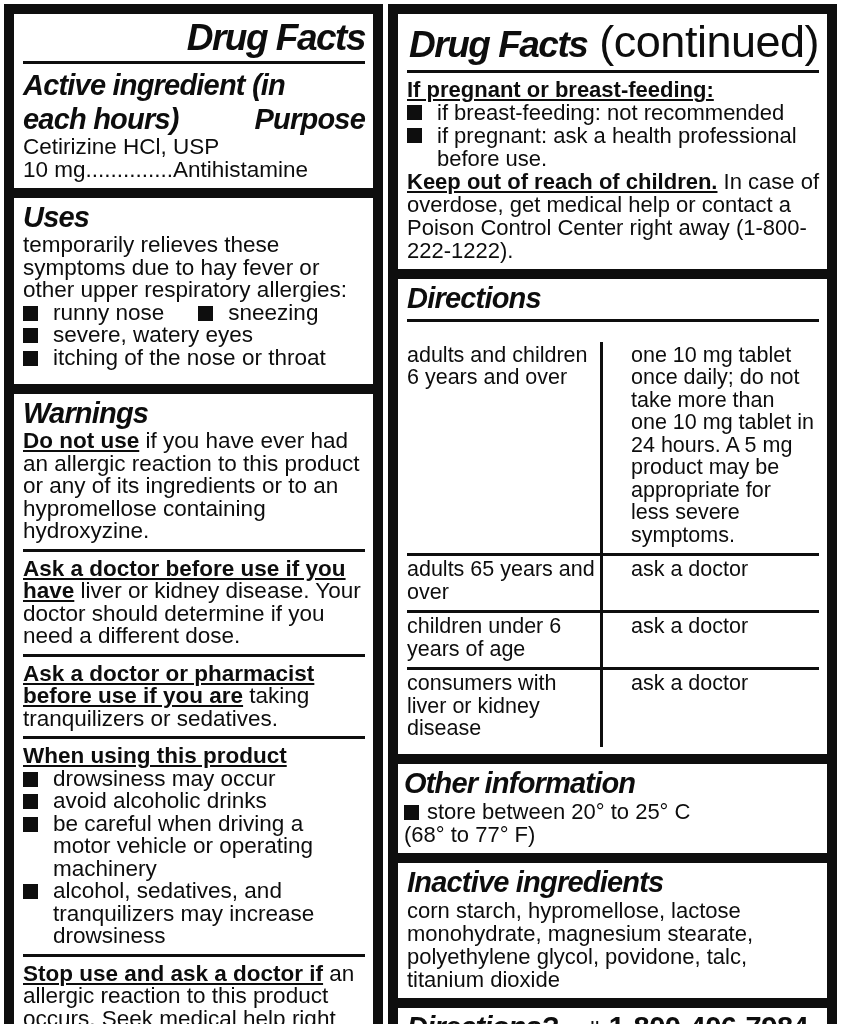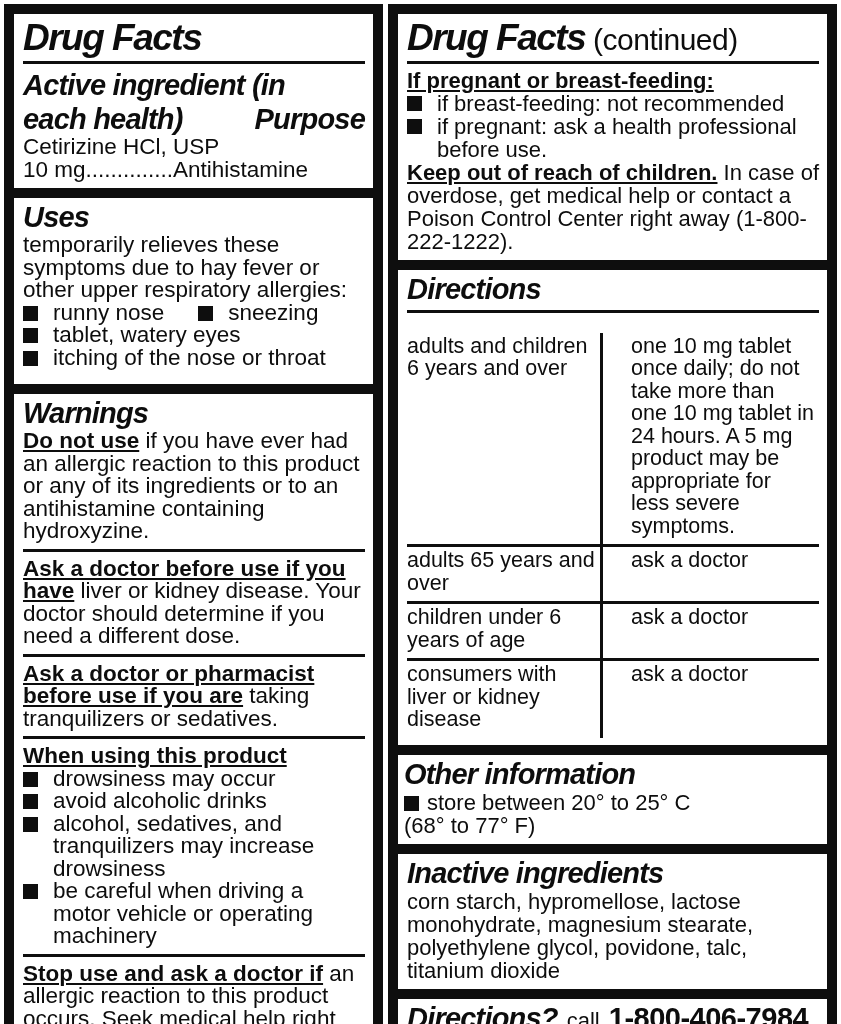--- a/index.html
+++ b/index.html
@@ -11,22 +11,22 @@
   .sheet { display:flex; gap:5px; padding:4px; align-items:flex-start; }
   .col { display:flex; flex-direction:column; }
   .col-left  { width:379px; flex:none; }
   .col-right { width:449px; flex:none; }
   .box {
     border:10px solid #0e0e0e; background:#fff;
     padding:3px 8px 7px 9px; box-sizing:border-box; width:100%;
   }
   .box + .box { margin-top:-10px; }
 
-  .t-main { font-size:37px; font-weight:bold; font-style:italic; letter-spacing:-1.5px; line-height:1.12; }
-  .t-main .reg { font-weight:normal; font-style:normal; letter-spacing:-0.5px; font-size:30px; }
+  .t-main { font-size:37px; font-weight:bold; font-style:italic; letter-spacing:-1.5px; line-height:1.12;text-align:right; }
+  .t-main .reg { font-weight:normal; font-style:normal; letter-spacing:-0.5px; font-size:45px; }
   .rule { height:3px; background:#0e0e0e; margin:3px 0 5px 0; }
   .t-sec { font-size:29px; font-weight:bold; font-style:italic; letter-spacing:-0.8px; line-height:1.15; }
 
   .body-l { font-size:22.5px; line-height:22.5px; }
   .body-r { font-size:22px;   line-height:23px; }
   .para { margin:0; }
   .b { font-weight:bold;text-decoration:underline; }
 
   .head2 { display:flex; justify-content:space-between; }
   .sep { height:3px; background:#0e0e0e; margin:6px 0 6px 0; }
@@ -55,21 +55,21 @@
 
 <div class="sheet">
 
   <div class="col col-left">
 
     <div class="box mh-l1">
       <div class="t-main">Drug Facts</div>
       <div class="rule"></div>
       <div class="t-sec">Active ingredient (in</div>
       <div class="t-sec head2">
-        <span>each health)</span>
+        <span>each hours)</span>
         <span>Purpose</span>
       </div>
       <p class="para body-l">Cetirizine HCl, USP</p>
       <p class="para body-l">10 mg..............Antihistamine</p>
     </div>
 
     <div class="box mh-l2">
       <div class="t-sec">Uses</div>
       <p class="para body-l">temporarily relieves these symptoms due to hay fever or other upper respiratory allergies:</p>
       <div class="bullet-row body-l">
@@ -77,32 +77,32 @@
           <span class="sq"></span>
           <span>runny nose</span>
         </div>
         <div class="bullet">
           <span class="sq"></span>
           <span>sneezing</span>
         </div>
       </div>
       <div class="bullet body-l">
         <span class="sq"></span>
-        <span>tablet, watery eyes</span>
+        <span>severe, watery eyes</span>
       </div>
       <div class="bullet body-l">
         <span class="sq"></span>
         <span>itching of the nose or throat</span>
       </div>
     </div>
 
     <div class="box mh-l3">
       <div class="t-sec">Warnings</div>
 
-      <p class="para body-l"><span class="b">Do not use</span><span> if you have ever had an allergic reaction to this product or any of its ingredients or to an antihistamine containing hydroxyzine.</span></p>
+      <p class="para body-l"><span class="b">Do not use</span><span> if you have ever had an allergic reaction to this product or any of its ingredients or to an hypromellose containing hydroxyzine.</span></p>
 
       <div class="sep"></div>
 
       <p class="para body-l"><span class="b">Ask a doctor before use if you have</span><span> liver or kidney disease. Your doctor should determine if you need a different dose.</span></p>
 
       <div class="sep"></div>
 
       <p class="para body-l"><span class="b">Ask a doctor or pharmacist before use if you are</span><span> taking tranquilizers or sedatives.</span></p>
 
       <div class="sep"></div>
@@ -111,25 +111,25 @@
       <div class="bullet body-l">
         <span class="sq"></span>
         <span>drowsiness may occur</span>
       </div>
       <div class="bullet body-l">
         <span class="sq"></span>
         <span>avoid alcoholic drinks</span>
       </div>
       <div class="bullet body-l">
         <span class="sq"></span>
-        <span>alcohol, sedatives, and tranquilizers may increase drowsiness</span>
+        <span>be careful when driving a motor vehicle or operating machinery</span>
       </div>
       <div class="bullet body-l">
         <span class="sq"></span>
-        <span>be careful when driving a motor vehicle or operating machinery</span>
+        <span>alcohol, sedatives, and tranquilizers may increase drowsiness</span>
       </div>
 
       <div class="sep"></div>
 
       <p class="para body-l"><span class="b">Stop use and ask a doctor if</span><span> an allergic reaction to this product occurs. Seek medical help right away.</span></p>
     </div>
 
   </div>
 
   <div class="col col-right">

